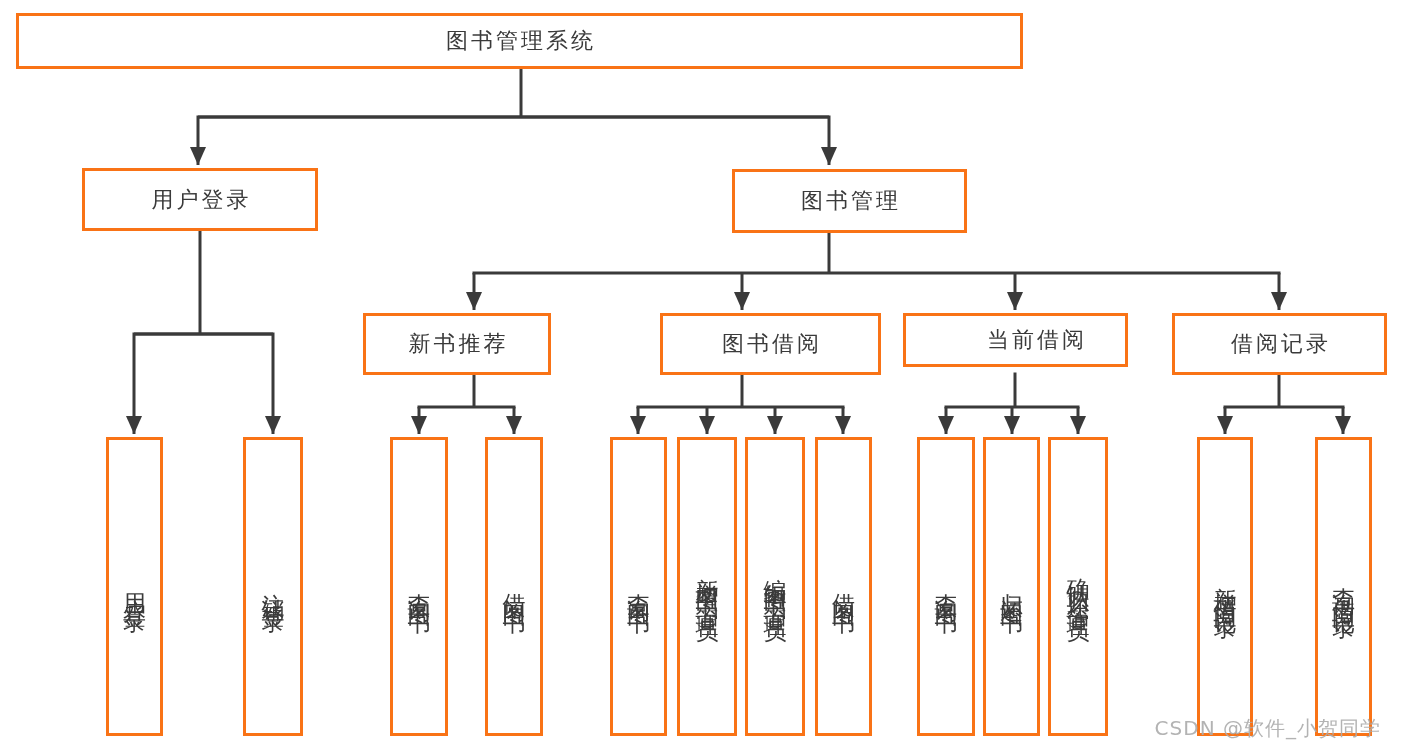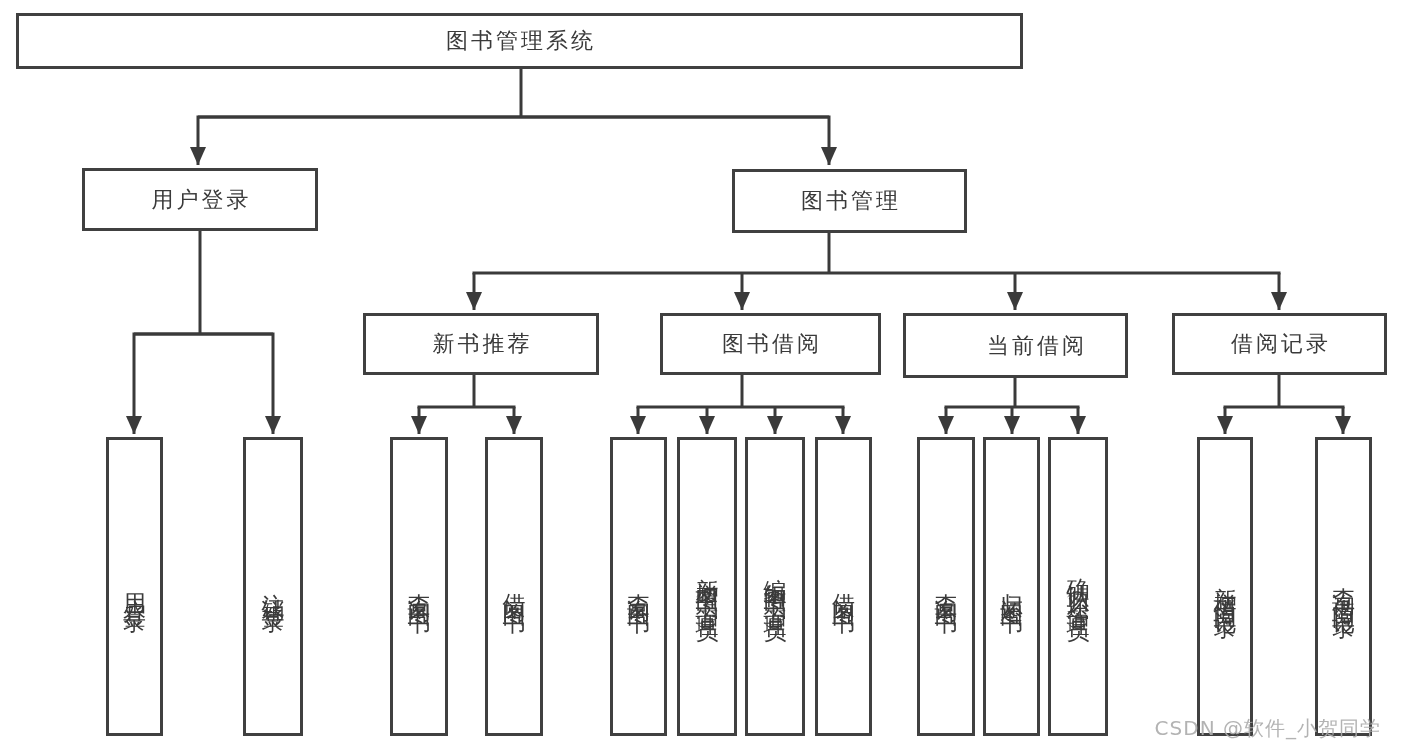--- a/index.html
+++ b/index.html
@@ -12,21 +12,21 @@
     overflow: hidden;
   }
   #connectors {
     position: absolute;
     left: 0; top: 0;
     z-index: 0;
   }
   .box {
     position: absolute;
     box-sizing: border-box;
-    border: 3px solid #404040;
+    border: 3px solid #f97316;
     background: #ffffff;
     display: flex;
     align-items: center;
     justify-content: center;
     z-index: 1;
   }
   .hlabel {
     color: #3a3a3a;
     font-size: 22px;
     letter-spacing: 3px;
@@ -40,23 +40,23 @@
     font-size: 23px;
     letter-spacing: 6px;
     line-height: 1.0;
   }
   
   #n-root        { left: 16px;   top: 13px;  width: 1007px; height: 56px; }
   
   #n-userlogin   { left: 82px;   top: 168px; width: 236px;  height: 63px; }
   #n-bookmgmt    { left: 712px;  top: 169px; width: 235px;  height: 64px; margin-left: 20px; }
   
-  #n-newbook     { left: 363px;  top: 313px; width: 236px;  height: 62px; }
+  #n-newbook     { left: 363px;  top: 313px; width: 188px;  height: 62px; }
   #n-bookborrow  { left: 632px;  top: 313px; width: 221px;  height: 62px; margin-left: 28px; }
-  #n-curborrow   { left: 903px;  top: 313px; width: 225px;  height: 65px; padding-left: 40px; }
+  #n-curborrow   { left: 903px;  top: 313px; width: 225px;  height: 54px; padding-left: 40px; }
   #n-records     { left: 1172px; top: 313px; width: 215px;  height: 62px; font-family: Liberation Serif, serif; }
   
   .vbox          { top: 437px; height: 299px; }
   #n-login       { left: 106px;  width: 57px; }
   #n-logout      { left: 243px;  width: 60px; }
   #n-nb-query    { left: 390px;  width: 58px; }
   #n-nb-borrow   { left: 485px;  width: 58px; }
   #n-bb-query    { left: 610px;  width: 57px; }
   #n-bb-add      { left: 677px;  width: 60px; }
   #n-bb-edit     { left: 745px;  width: 60px; }

